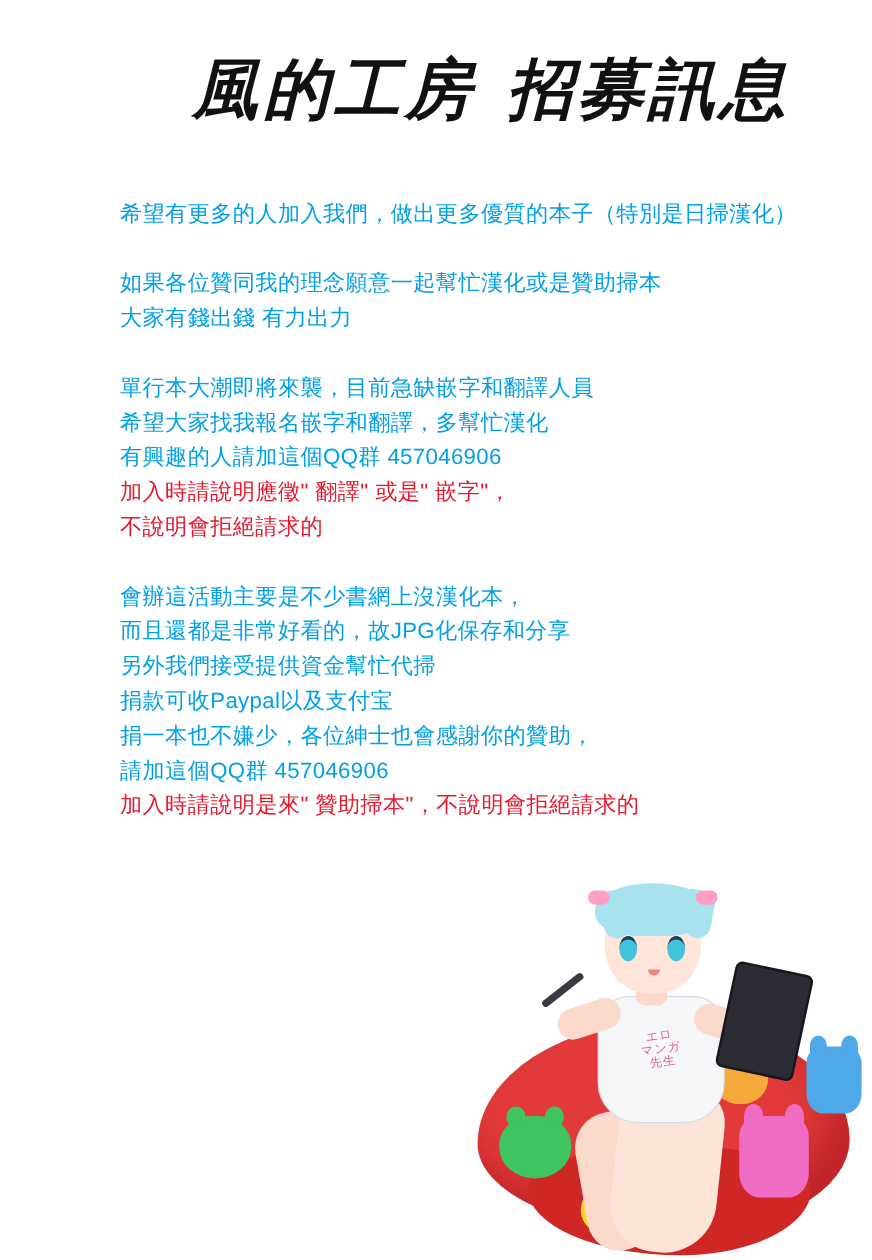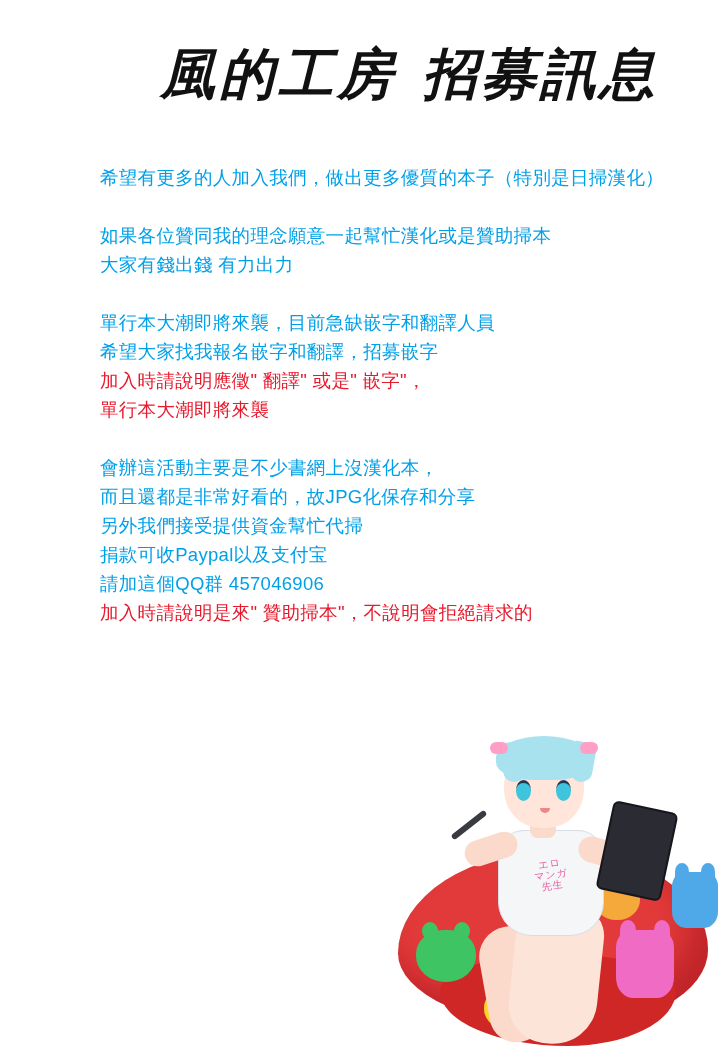--- a/index.html
+++ b/index.html
@@ -309,29 +309,31 @@
   <div class="body-text">
 
     <div class="line">希望有更多的人加入我們，做出更多優質的本子（特別是日掃漢化）</div>
     <div class="blank"></div>
 
     <div class="line">如果各位贊同我的理念願意一起幫忙漢化或是贊助掃本</div>
     <div class="line">大家有錢出錢 有力出力</div>
     <div class="blank"></div>
 
     <div class="line">單行本大潮即將來襲，目前急缺嵌字和翻譯人員</div>
-    <div class="line">希望大家找我報名嵌字和翻譯，招募嵌字</div>
+    <div class="line">希望大家找我報名嵌字和翻譯，多幫忙漢化</div>
+    <div class="line">有興趣的人請加這個QQ群 457046906</div>
     <div class="line red">加入時請說明應徵" 翻譯" 或是" 嵌字"，</div>
-    <div class="line red">單行本大潮即將來襲</div>
+    <div class="line red">不說明會拒絕請求的</div>
     <div class="blank"></div>
 
     <div class="line">會辦這活動主要是不少書網上沒漢化本，</div>
     <div class="line">而且還都是非常好看的，故JPG化保存和分享</div>
     <div class="line">另外我們接受提供資金幫忙代掃</div>
     <div class="line">捐款可收Paypal以及支付宝</div>
+    <div class="line">捐一本也不嫌少，各位紳士也會感謝你的贊助，</div>
     <div class="line">請加這個QQ群 457046906</div>
     <div class="line red">加入時請說明是來" 贊助掃本"，不說明會拒絕請求的</div>
 
   </div>
 
   <div class="illus">
     <div class="beanbag"></div>
     <div class="beanbag2"></div>
 
     <div class="plush plush-green"></div>

